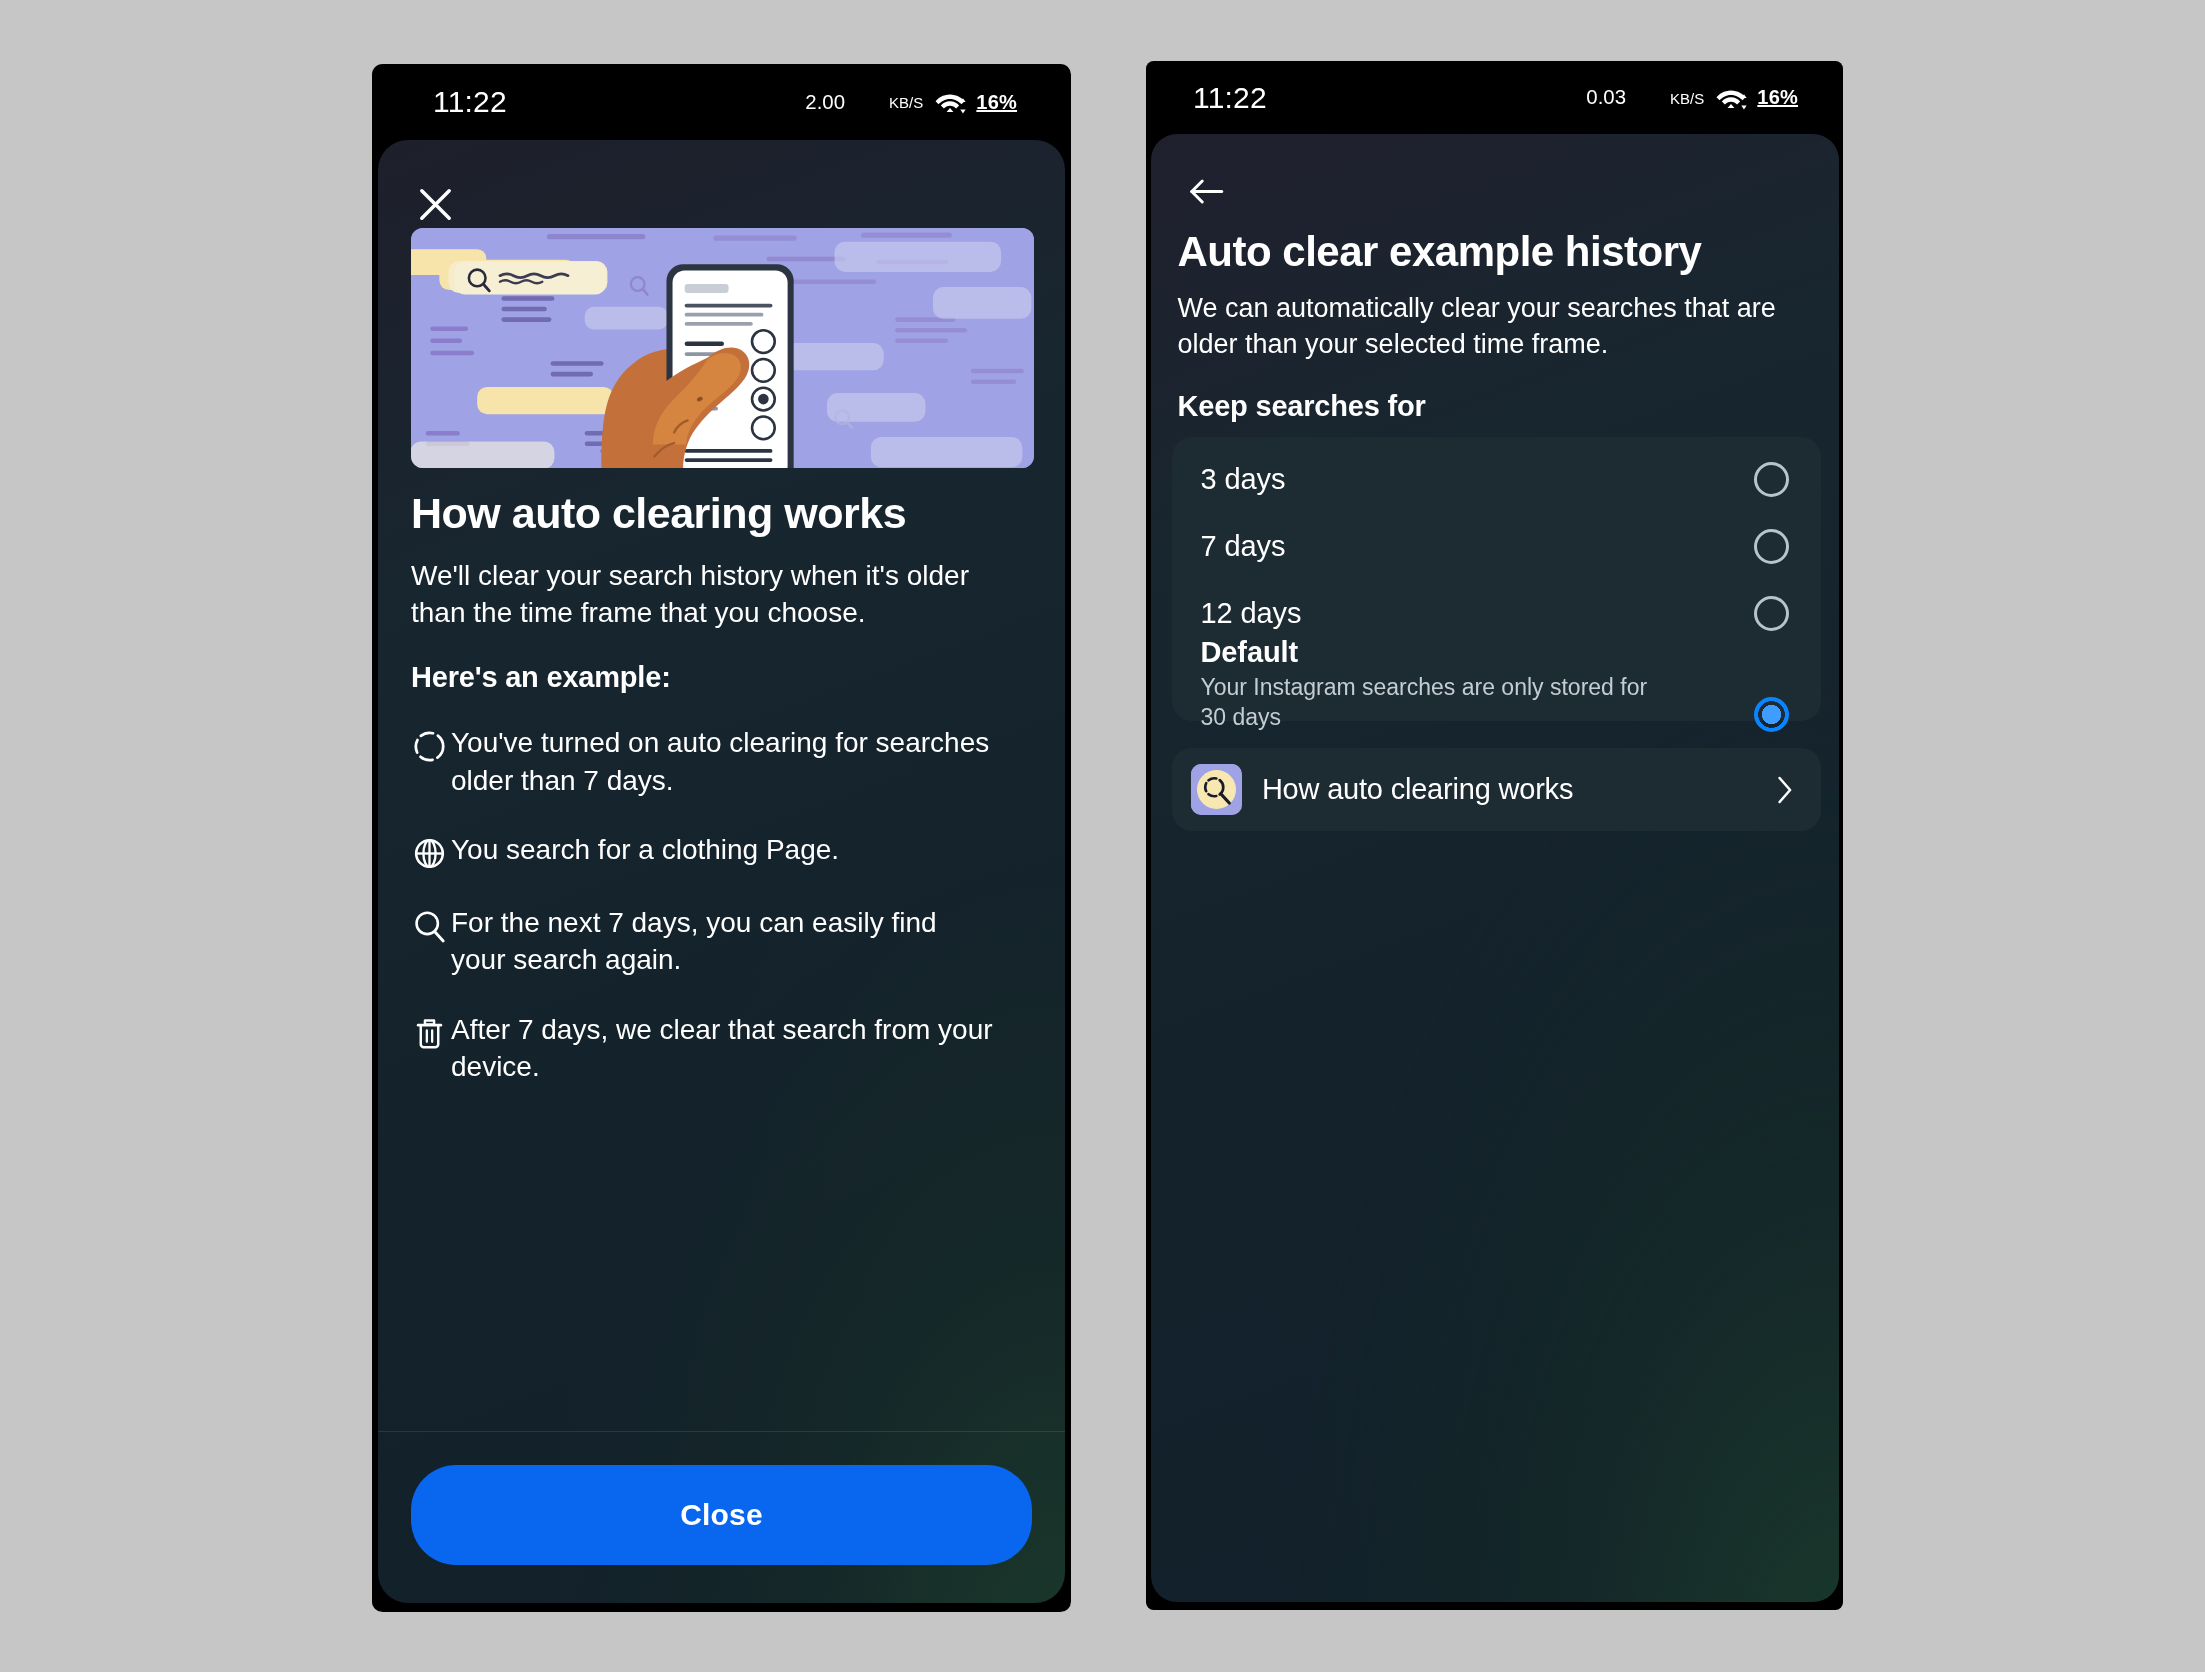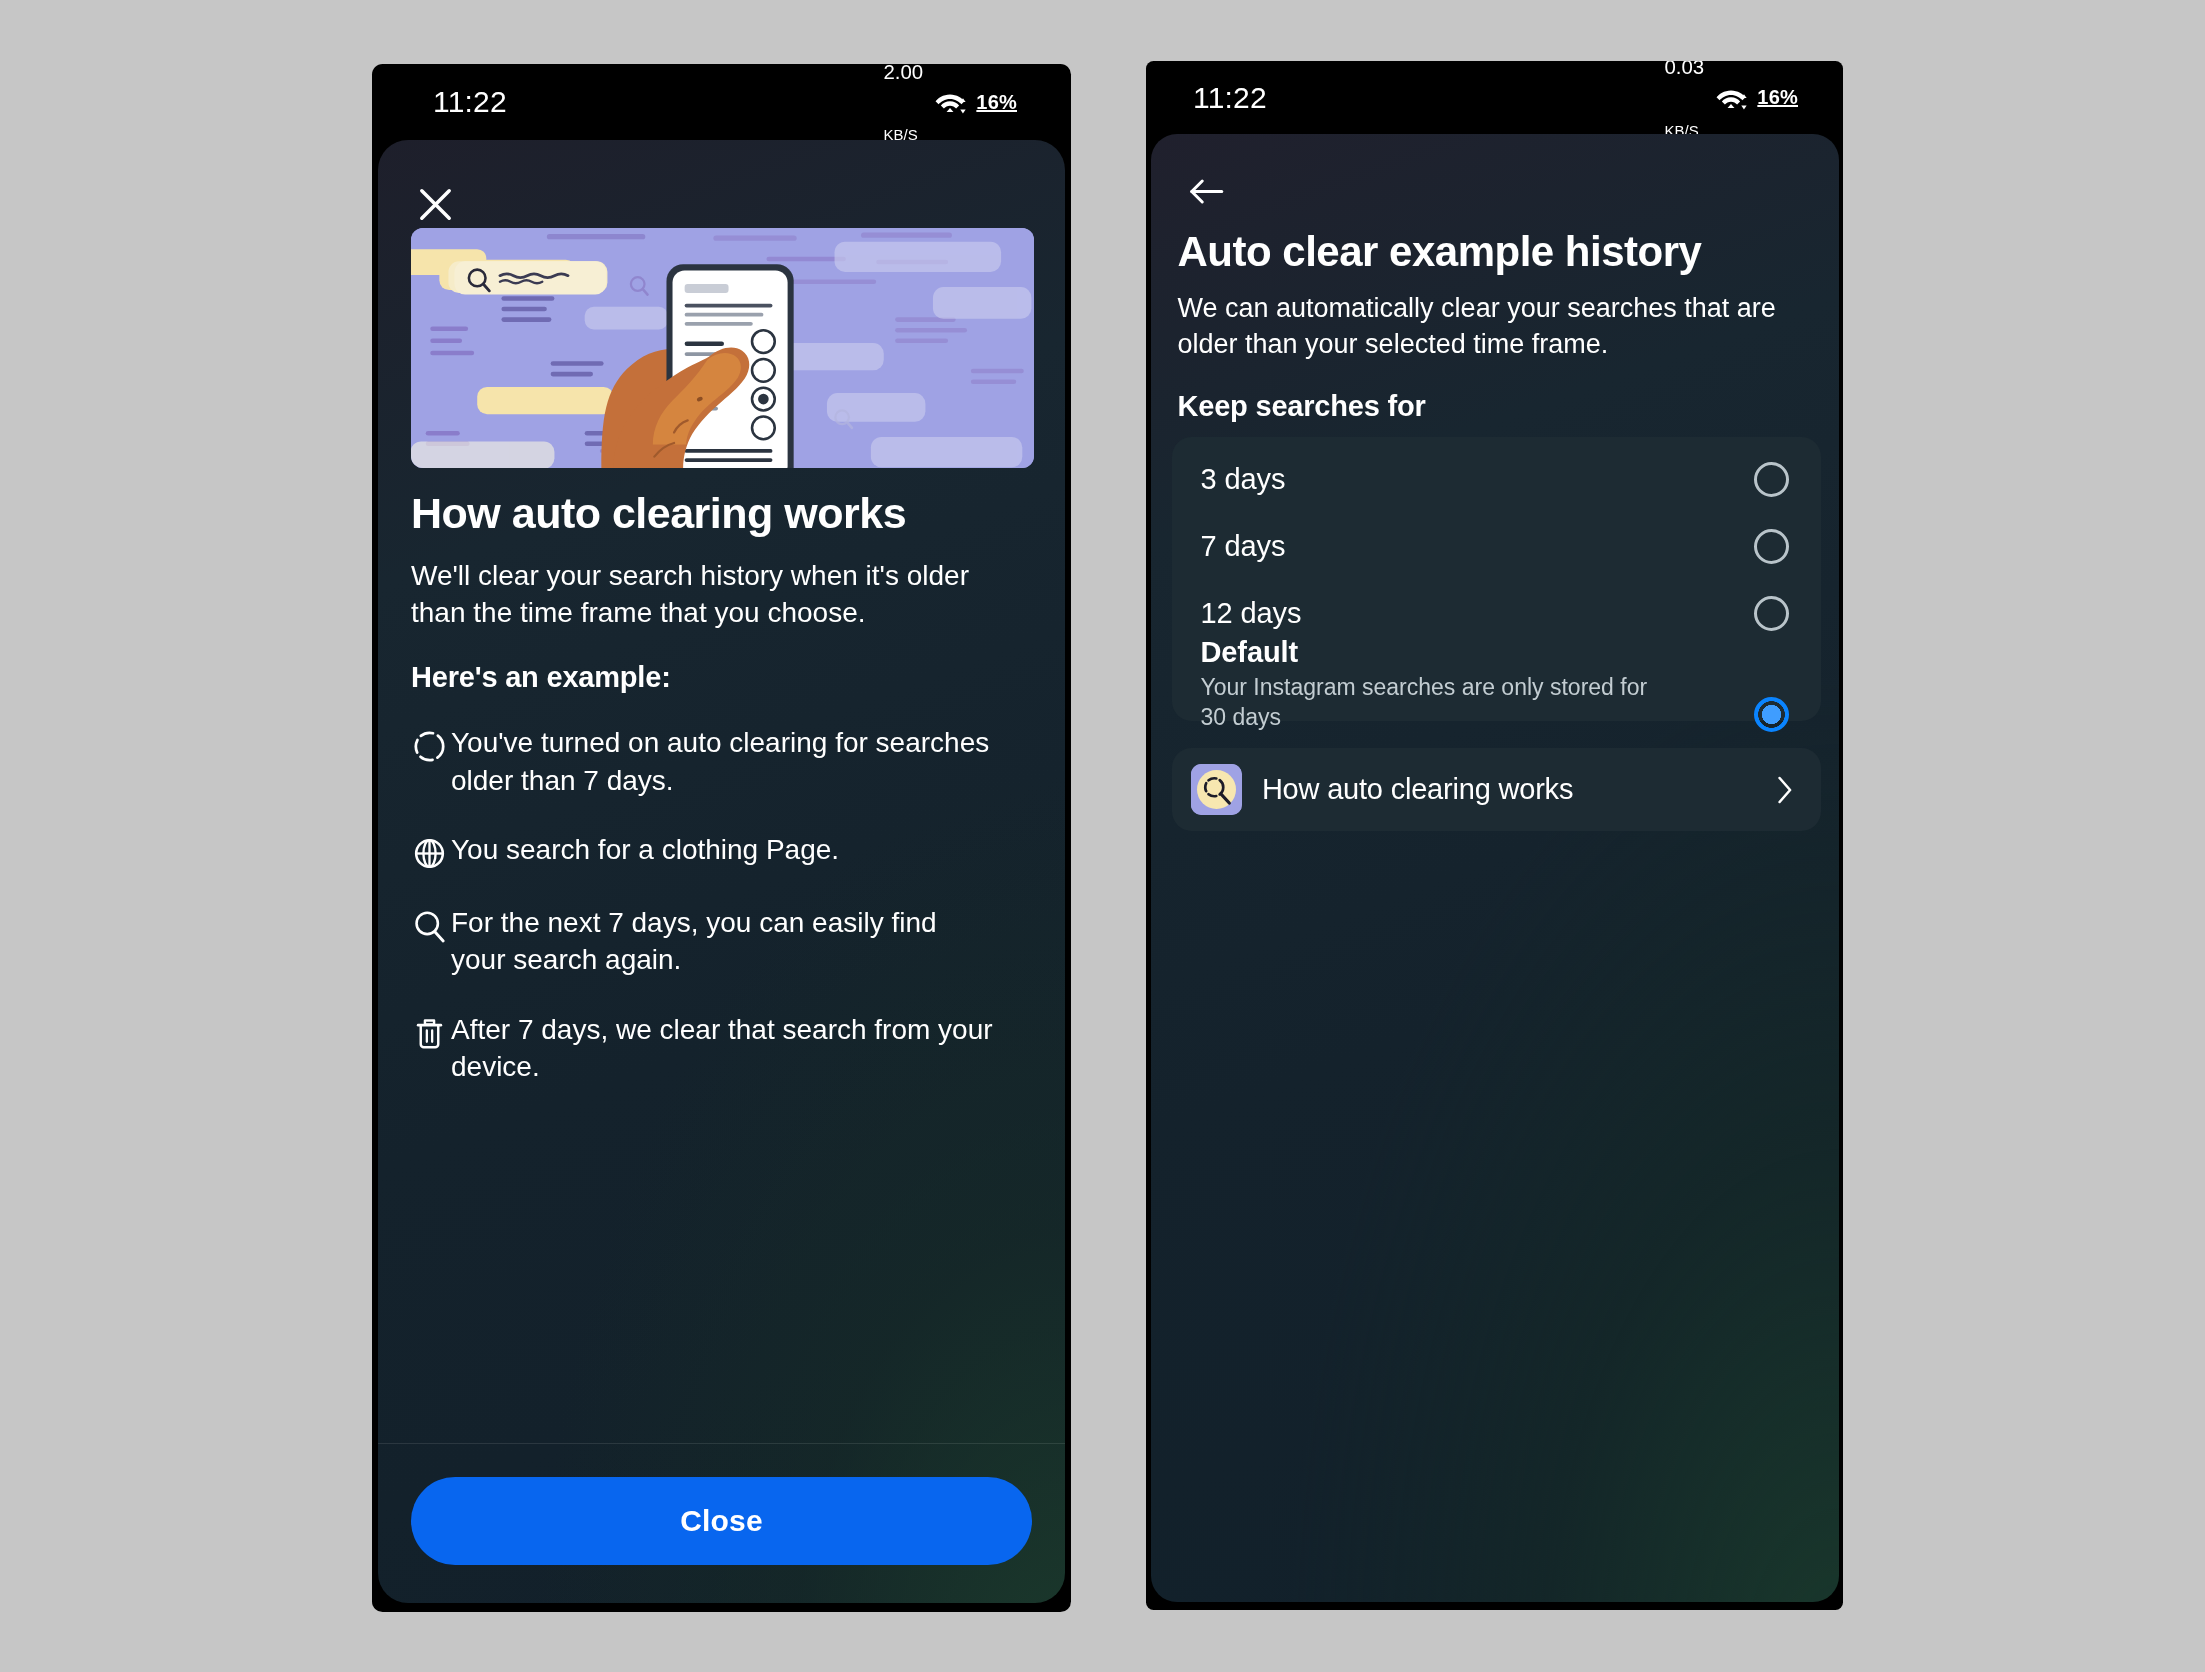--- a/index.html
+++ b/index.html
@@ -44,22 +44,22 @@
     font-weight: 400;
     letter-spacing: 0.2px;
   }
   .sb-right {
     display: flex;
     align-items: center;
     gap: 10.6px;
   }
   .sb-speed {
     display: flex;
-    flex-direction: column;
-    align-items: flex-start;
+    flex-direction: row;
+    align-items: center;
     line-height: 1.0;
     gap: 44px;
   }
   .sb-speed .num { font-size: 20.4px; font-weight: 400; }
   .sb-speed .unit { font-size: 15px; font-weight: 400; margin-top: 1.5px; }
   .sb-wifi { width: 32px; height: 26px; display: block; }
   .sb-batt { font-size: 20px; font-weight: 600; letter-spacing: 0.2px; text-decoration: underline; }
 
   
   .screen {
@@ -167,21 +167,21 @@
 
   .l-footer {
     position: absolute;
     left: 0; right: 0;
     bottom: 0;
     padding: 33px 33px 38px 33px;
     border-top: 0.8px solid rgba(255,255,255,0.10);
   }
   .btn-close {
     width: 100%;
-    height: 88px;
+    height: 100px;
     border: none;
     border-radius: 45px;
     background: #0866ef;
     color: #ffffff;
     font-family: "Liberation Sans", sans-serif;
     font-size: 30px;
     font-weight: 700;
     letter-spacing: 0.2px;
     cursor: pointer;
   }

